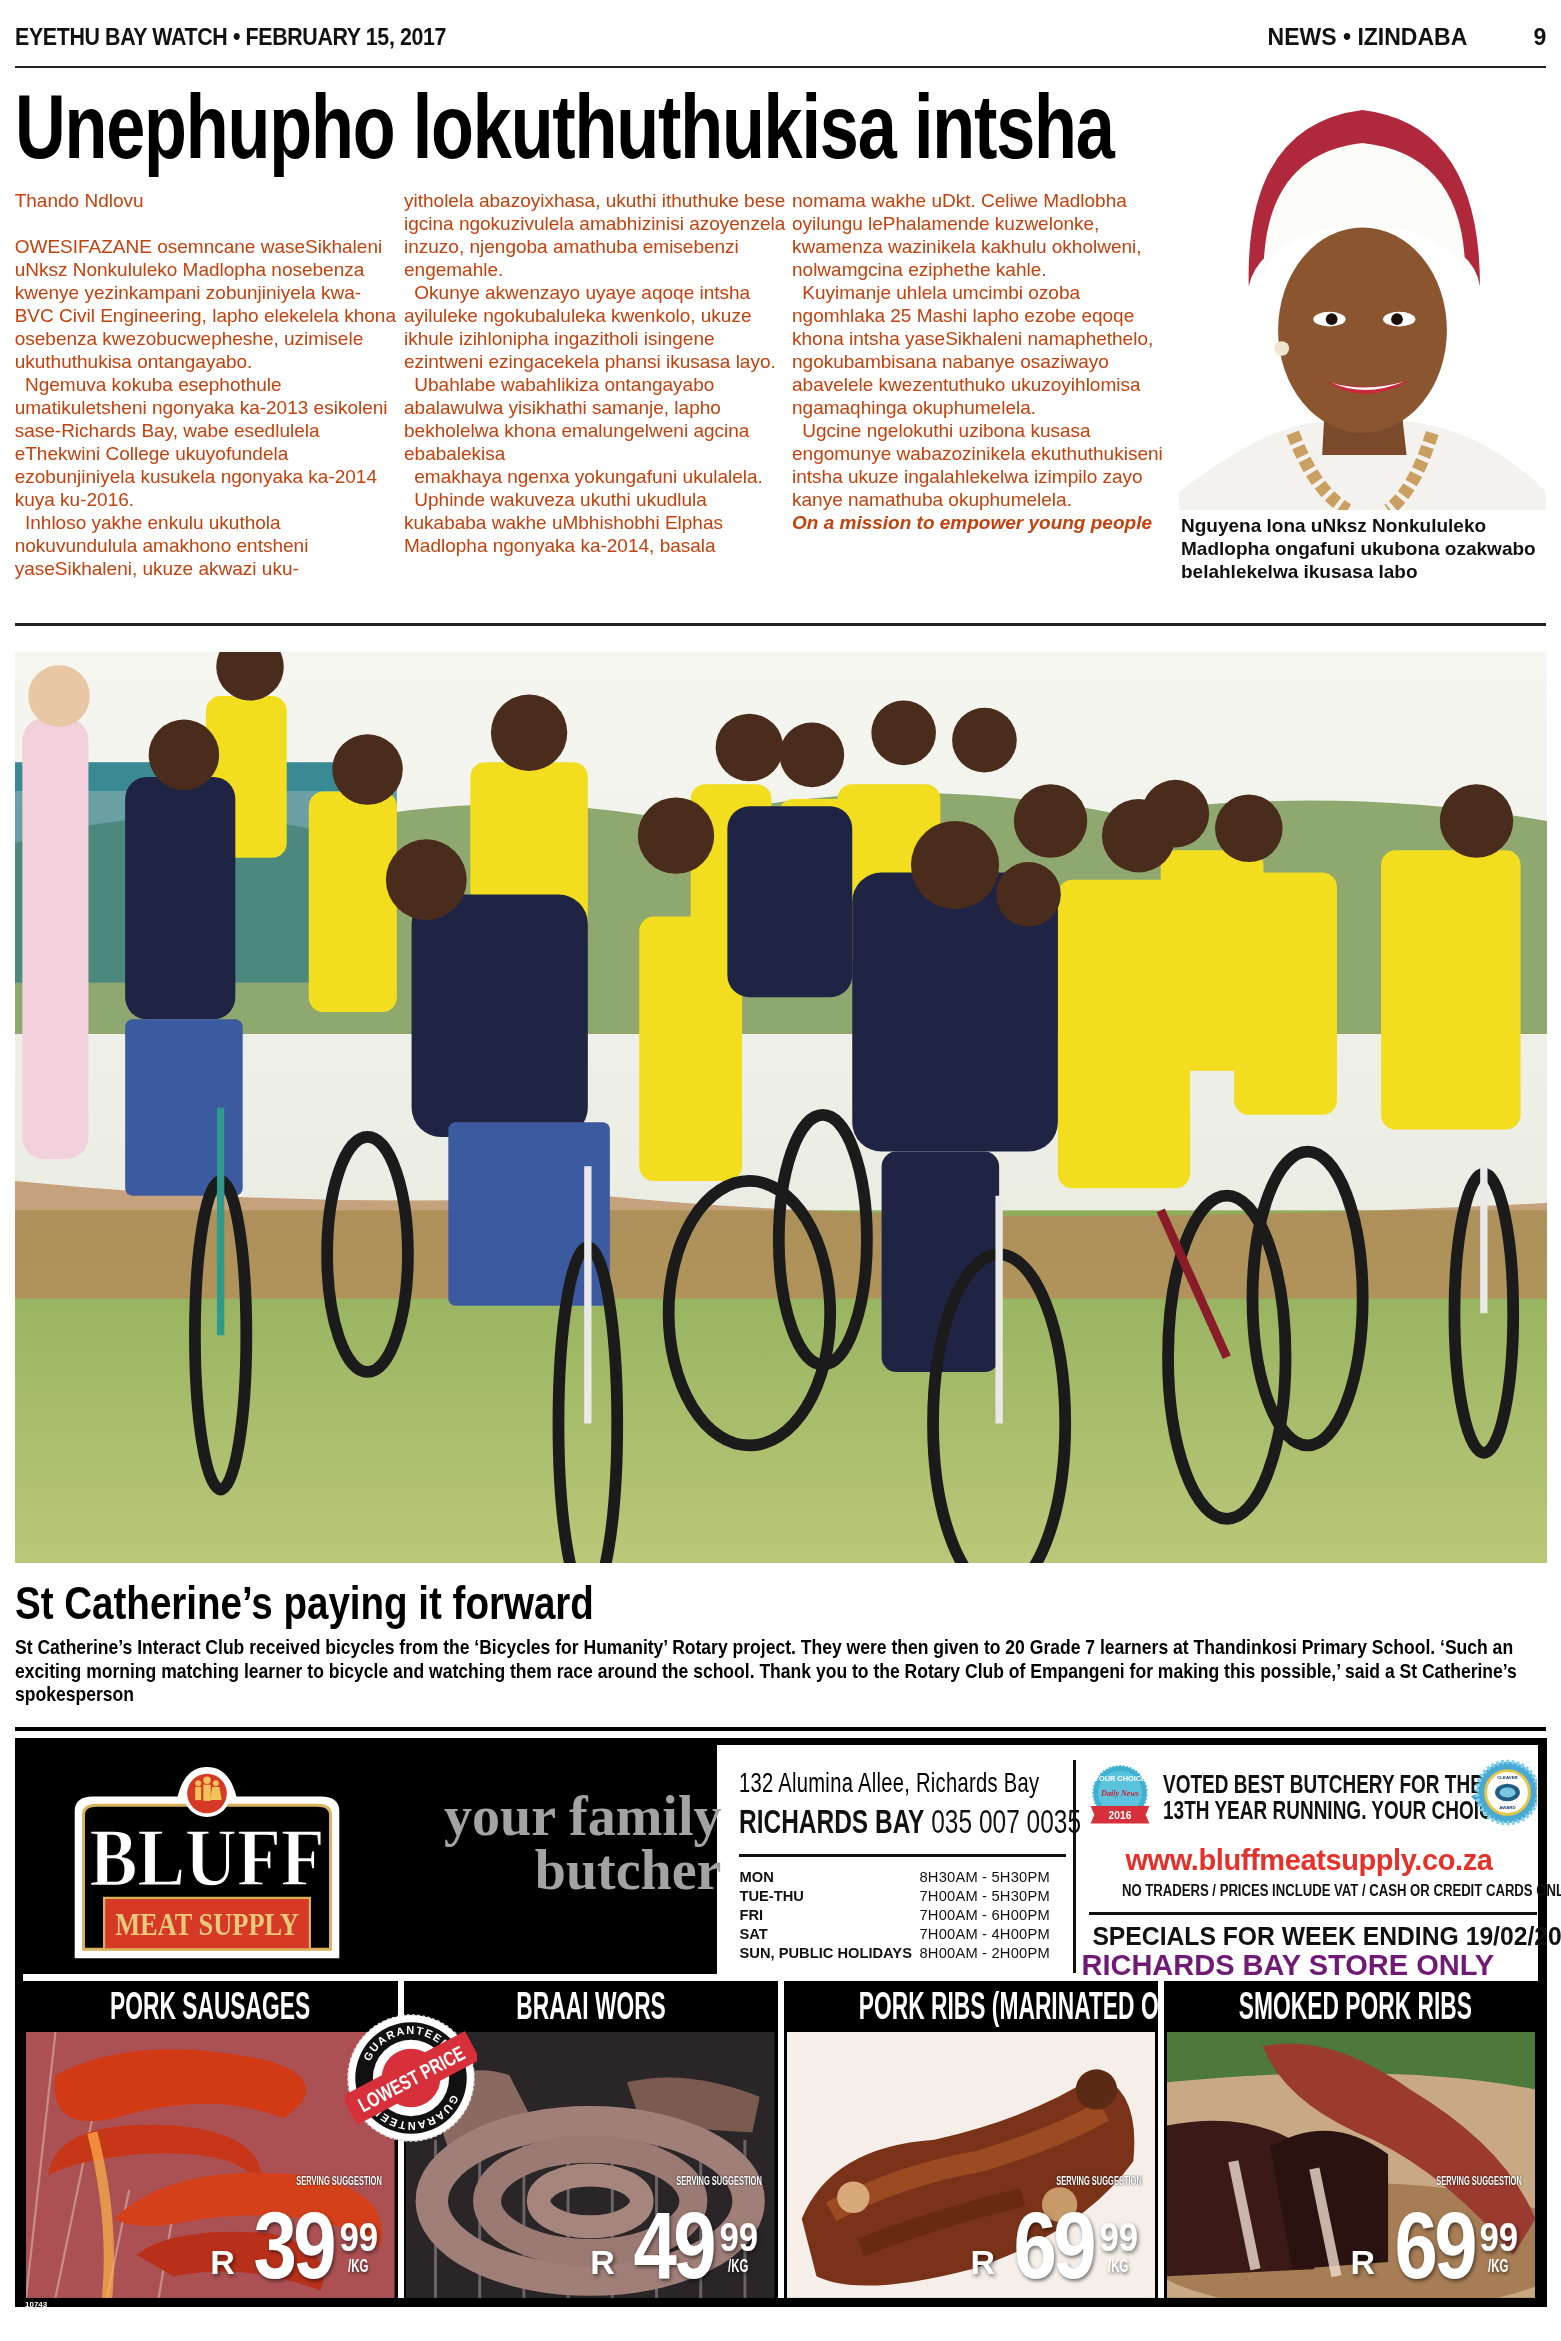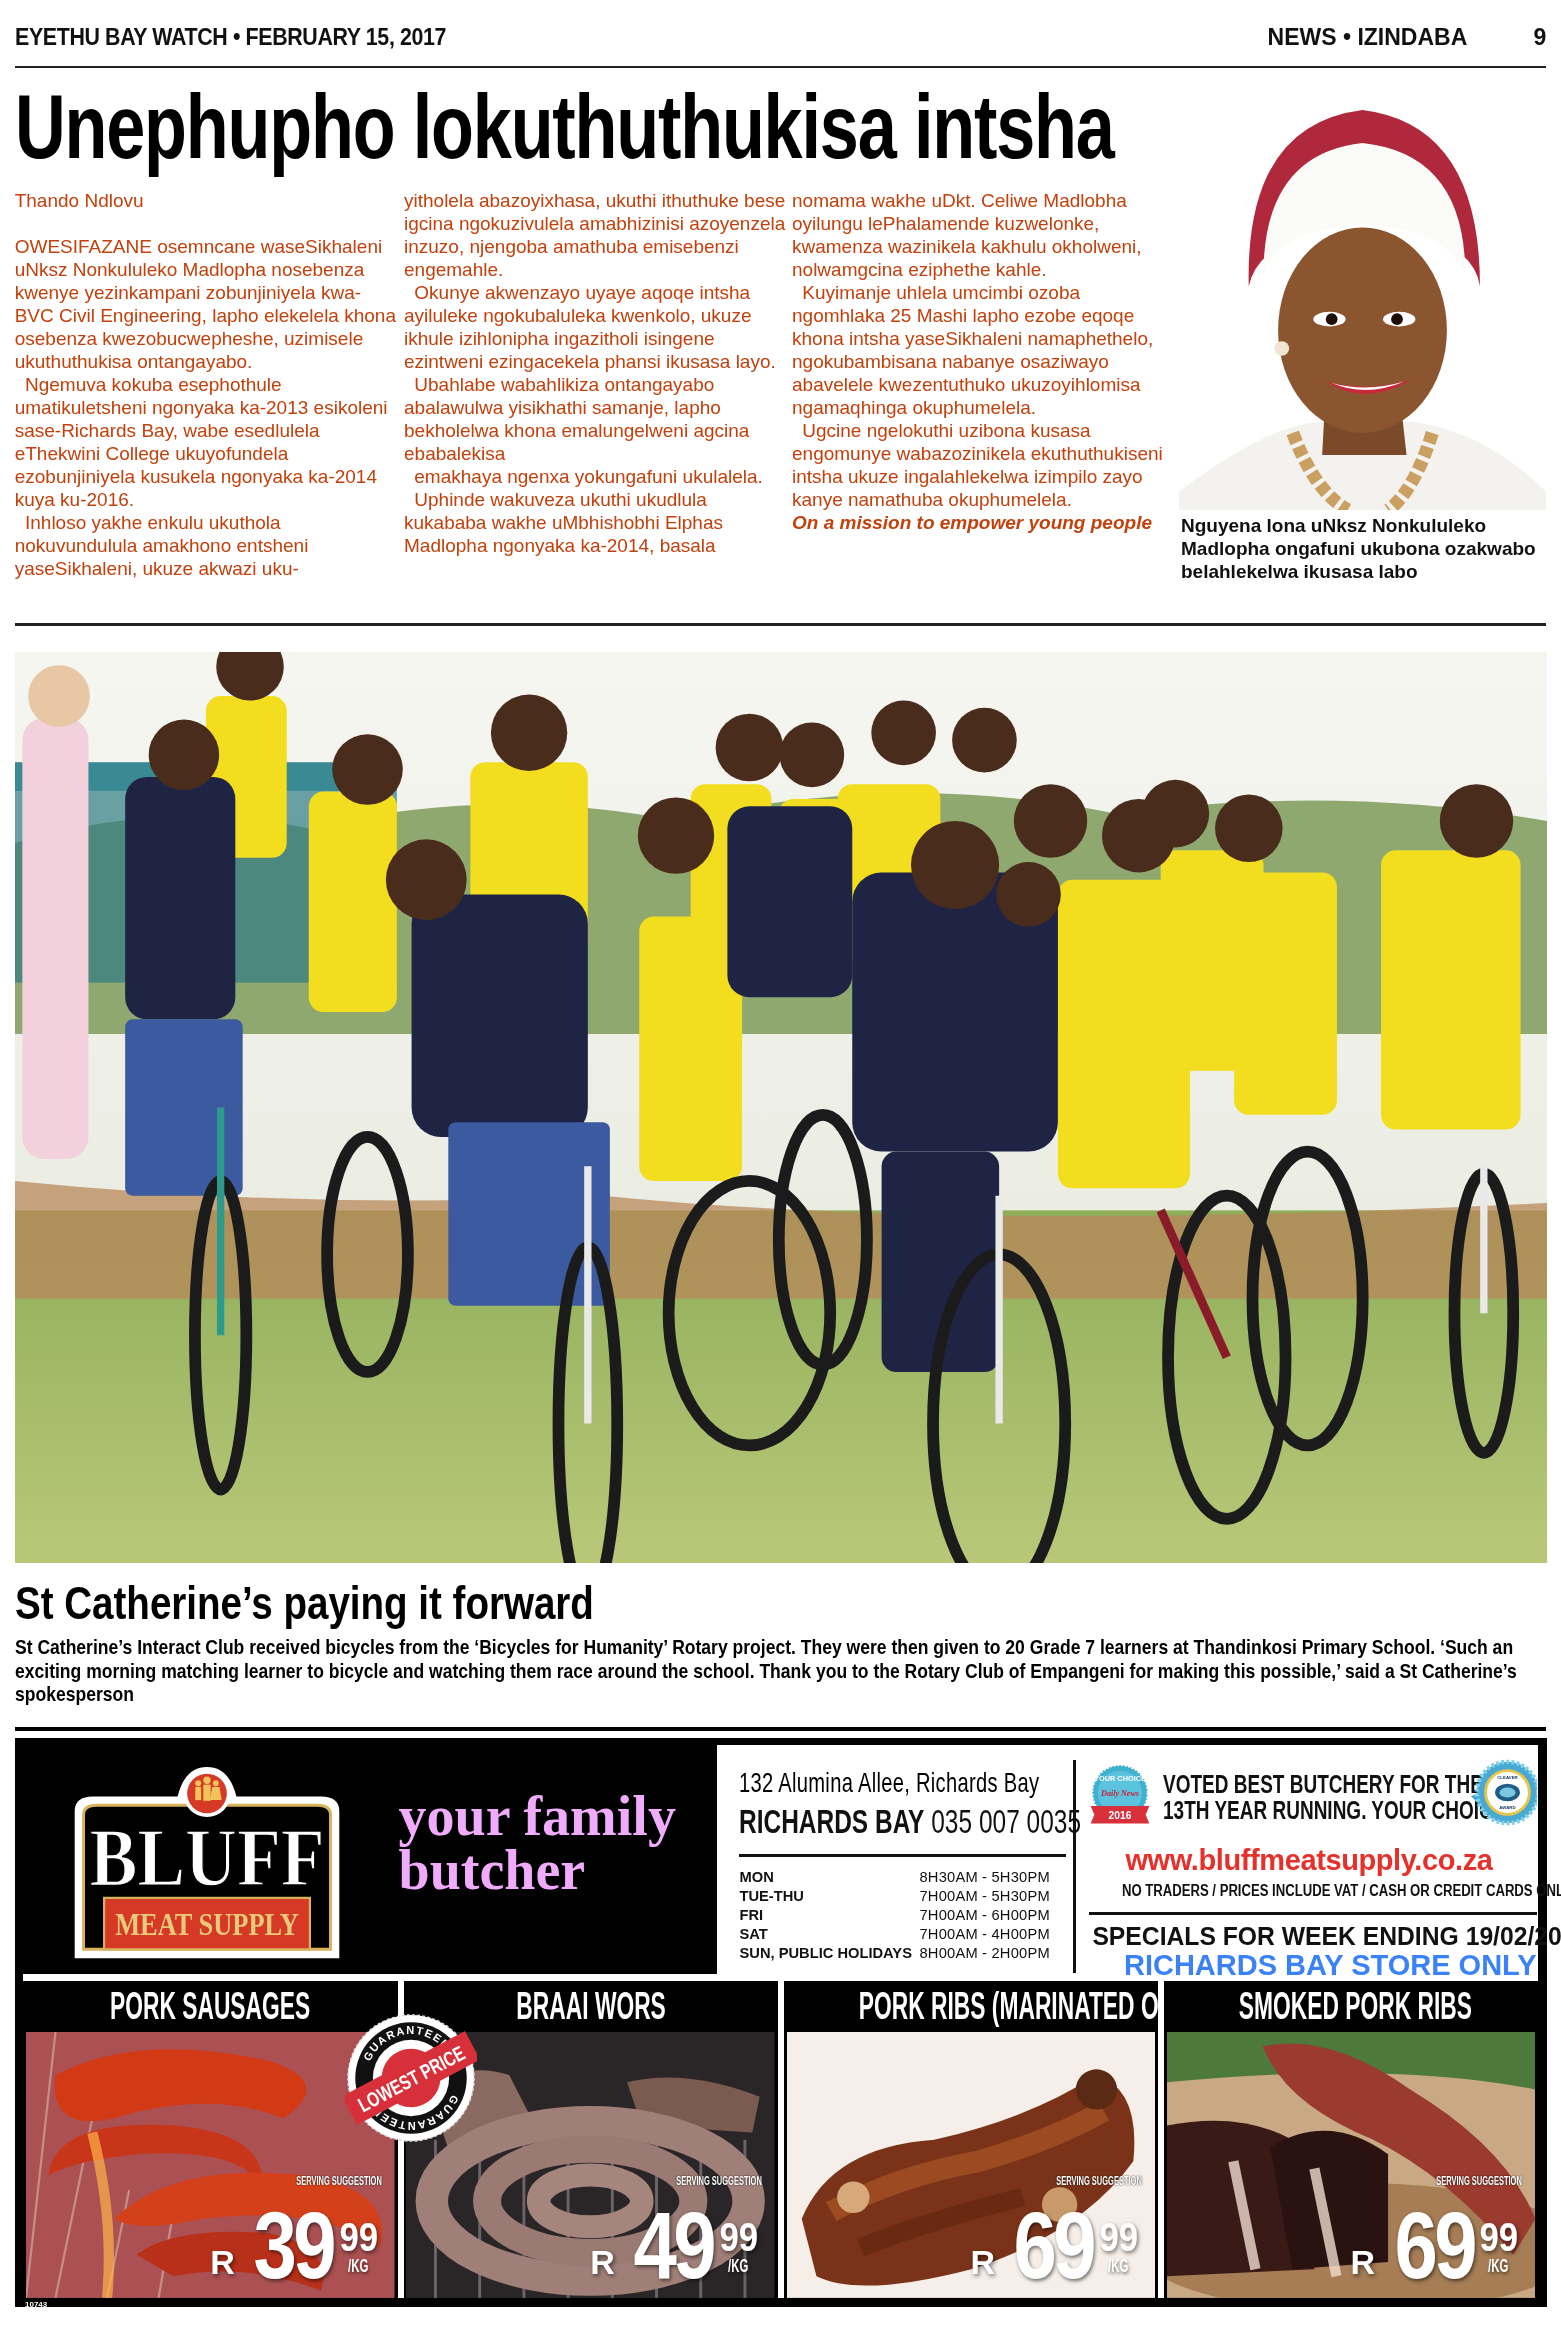--- a/index.html
+++ b/index.html
@@ -36,21 +36,21 @@
 
   .photo-title { position: absolute; left: 14.7px; top: 1579px; font: bold 47px "Liberation Sans", sans-serif; transform: scaleX(0.82); transform-origin: left top; white-space: nowrap; line-height: 1; color: #000; }
   .photo-caption { position: absolute; left: 14.7px; top: 1635px; width: 1821px; font: bold 21px/23.5px "Liberation Sans", sans-serif; transform: scaleX(0.835); transform-origin: left top; color: #000; }
 
   
   .rule-ad { position: absolute; left: 14.7px; right: 14.7px; top: 1727px; height: 3.7px; background: #000; }
   .ad { position: absolute; left: 14.7px; top: 1738px; width: 1532px; height: 569px; background: #000; }
   .ad-inner { position: absolute; left: 8.8px; top: 7.3px; right: 8.8px; bottom: 8.8px; background: #fff; }
   .logo-panel { position: absolute; left: 0; top: 0; width: 694px; height: 229px; background: #000; }
   .logo-badge { position: absolute; left: 37px; top: 22px; width: 294px; height: 200px; }
-  .tagline { position: absolute; left: 375px; top: 44px; width: 323px; text-align: left; font: bold 56px/54px "Liberation Serif", serif; color: #f0abfc; }
+  .tagline { position: absolute; left: 375px; top: 44px; width: 323px; text-align: right; font: bold 56px/54px "Liberation Serif", serif; color: #a3a3a3; }
 
   .store { position: absolute; left: 716px; top: 22px; width: 330px; }
   .store .address { font: 28px "Liberation Sans Narrow", "Liberation Sans", sans-serif; transform: scaleX(0.72); transform-origin: left; white-space: nowrap; color: #000; letter-spacing: 0.4px; }
   .store .phone-line { margin-top: 2.9px; white-space: nowrap; transform: scaleX(0.72); transform-origin: left; font-size: 34px; }
   .store .phone-line b { font-weight: bold; }
   .store .phone-line span { font-weight: normal; }
   .store .sep { margin: 13.2px 0 10.3px 0; height: 2.9px; background: #111; width: 327px; }
   .hours { width: 327px; }
   .hours .row { display: flex; font: bold 14.7px/19px "Liberation Sans", sans-serif; }
   .hours .day { width: 180px; font-weight: 700; }
@@ -60,21 +60,21 @@
 
   .promo { position: absolute; left: 1058px; top: 11px; width: 455px; }
   .award-left { position: absolute; left: 5.9px; top: 5.9px; width: 66px; height: 66px; }
   .award-right { position: absolute; left: 386px; top: 0; width: 70px; height: 73px; }
   .voted { position: absolute; left: 82px; top: 14.7px; font: bold 26.4px/26.4px "Liberation Sans", sans-serif; transform: scaleX(0.72); transform-origin: left top; white-space: nowrap; color: #111; }
   .voted .strong { font-weight: 900; }
   .website { position: absolute; left: 0; top: 88px; width: 455px; text-align: center; font: bold 29px "Liberation Sans", sans-serif; color: #e8302a; letter-spacing: -0.4px; }
   .terms { position: absolute; left: 0; top: 126px; width: 455px; text-align: center; font: bold 16px "Liberation Sans", sans-serif; transform: scaleX(0.82); color: #111; white-space: nowrap; }
   .promo-sep { position: absolute; left: 7.3px; top: 156px; width: 448px; height: 2.9px; background: #111; }
   .specials { position: absolute; left: 0; top: 165px; width: 455px; text-align: center; font: bold 26px "Liberation Sans", sans-serif; color: #111; white-space: nowrap; transform: scaleX(0.95); }
-  .store-only { position: absolute; left: 0; top: 193px; width: 455px; text-align: right; font: bold 29px "Liberation Sans", sans-serif; color: #3b82f6; white-space: nowrap; }
+  .store-only { position: absolute; left: 0; top: 193px; width: 455px; text-align: left; font: bold 29px "Liberation Sans", sans-serif; color: #701a75; white-space: nowrap; }
 
   .tiles { position: absolute; left: 0; top: 236px; right: 0; bottom: 0; display: flex; gap: 5.9px; }
   .tile { position: relative; flex: 1; background: #000; overflow: hidden; }
   .tile .tile-title { height: 51px; background: #000; color: #fff; text-align: center; font: bold 38px/51px "Liberation Sans", sans-serif; white-space: nowrap; transform: scaleX(0.6); }
   .tile .tile-img { position: absolute; left: 2.9px; right: 2.9px; top: 51px; bottom: 0; }
   .tile .tile-img svg { width: 100%; height: 100%; display: block; }
   .serving { position: absolute; right: 16px; bottom: 110px; color: #fff; font: bold 12.5px "Liberation Sans", sans-serif; transform: scaleX(0.6); transform-origin: right; white-space: nowrap; text-shadow: 0 0 2.2px #000; }
   .price { position: absolute; right: 16px; bottom: 8.8px; color: #fff; white-space: nowrap; text-shadow: 1.5px 2.2px 4.4px rgba(0,0,0,0.55); display: flex; align-items: flex-end; }
   .price .cur { font: bold 34px "Liberation Sans", sans-serif; margin-right: 1.5px; margin-bottom: 7.3px; }
   .price .rand { font: bold 95px/88px "Liberation Sans", sans-serif; letter-spacing: -4.4px; transform: scaleX(0.82); transform-origin: right bottom; }

